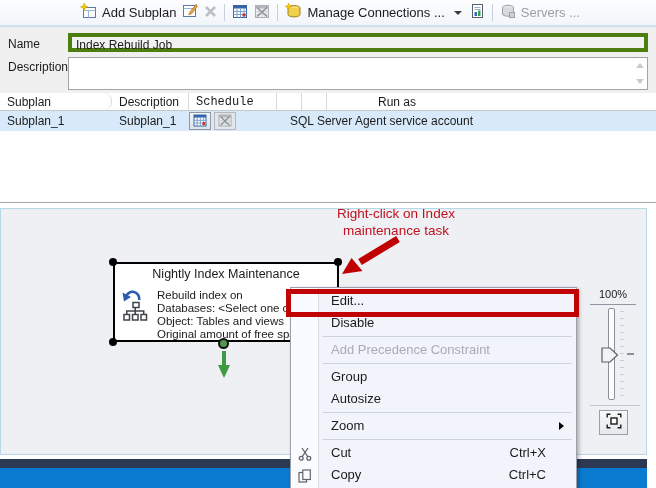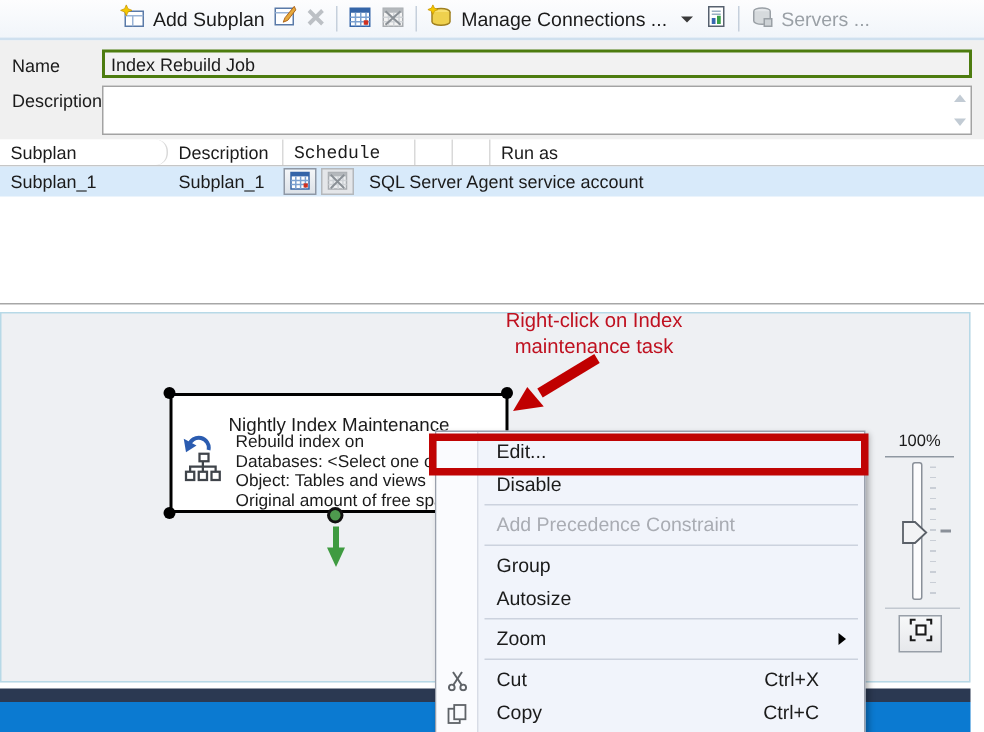--- a/index.html
+++ b/index.html
@@ -16,54 +16,54 @@
   .tbtn { display:flex; align-items:center; gap:5px; padding:2px 3px; }
   .tsep { width:1px; height:17px; background:#c6d0dc; margin:0 4px; }
   .disabled-label { color:#9aa0a6; }
   .caret { width:0; height:0; border-left:4px solid transparent; border-right:4px solid transparent;
     border-top:4px solid #3a3a3a; margin:0 4px 0 6px; }
 
   
   #formarea { left:0; top:27px; width:656px; height:66px; background:#f0f0f0; font-size:12px; }
   .flabel { position:absolute; left:8px; }
   #namebox { position:absolute; left:68px; top:6px; width:580px; height:19px;
-    background:#f2f2f2; border:2px solid #4d7c0f; font-size:12px; line-height:17px; padding-left:4px; }
+    background:#f2f2f2; border:4px solid #4d7c0f; font-size:12px; line-height:17px; padding-left:4px; }
   #descbox { position:absolute; left:68px; top:30px; width:580px; height:33px;
     background:#ffffff; border:1px solid #a3a3a3; }
   .spin { position:absolute; right:3px; width:0; height:0;
     border-left:4px solid transparent; border-right:4px solid transparent; }
   .spin.up   { top:5px;    border-bottom:5px solid #c2cbd4; }
   .spin.down { bottom:5px; border-top:5px solid #c2cbd4; }
 
   
   #grid { left:0; top:93px; width:656px; height:110px; background:#fff;
     border-bottom:1px solid #a7a7a7; font-size:12px; }
   .gh { display:flex; height:18px; border-bottom:1px solid #c6c6c6; }
   .gh > div { border-right:1px solid #d9d9d9; padding:2px 0 0 7px; }
   .gr { display:flex; height:20px; background:#d8eafa; align-items:center; }
-  .c1{width:112px;border-radius:8px;} .c2{width:77px;} .c3{width:88px;font-family:Liberation Mono, monospace;} .ci{width:25px;} .cl{flex:1; border-right:none!important;}
+  .c1{width:112px;border-radius:8px;} .c2{width:77px;} .c3{width:88px;font-family:Liberation Mono, monospace;} .ci{width:25px;} .cl{flex:1; border-right:none!important;margin-left:44px;}
   .cellpad { padding-left:7px; }
   #schedcell { width:82px; height:18px; margin-left:4px; background:#fff;
     border:1px dotted #222; line-height:16px; padding-left:5px; }
   .gridbtn { width:22px; height:18px; display:flex; align-items:center; justify-content:center;
     background:linear-gradient(#f4f6f8,#dde2e8); border:1px solid #8f98a5; }
   .gridbtn.off { background:#e4e6e9; border-color:#b4b8bc; }
 
   
   #surface { left:0; top:208px; width:647px; height:247px;
     background:#eef0f3; border:1px solid #b7d9e7; }
 
   
   #annotation { left:308px; top:205px; width:176px; text-align:center;
     color:#bf1120; font-size:13.5px; line-height:17px; }
 
   
   #taskbox { left:113px; top:262px; width:226px; height:80px; background:#fff;
     border:2px solid #000; z-index:2; }
-  #tasktitle { text-align:center; padding-top:12px; font-size:12.5px; }
+  #tasktitle { text-align:center; padding-top:3px; font-size:12.5px; }
   #tasklines { position:absolute; left:42px; top:25px; width:200px;
     font-size:11.5px; line-height:13px; white-space:nowrap; }
   .handle { position:absolute; width:8px; height:8px; background:#000; border-radius:50%; z-index:3; }
   #connector-dot { left:218px; top:338px; width:11px; height:11px; border-radius:50%;
     background:#4e9a4e; border:2.5px solid #111; z-index:3; }
 
   
   #zoomlabel { left:590px; top:288px; width:46px; text-align:center; font-size:11px;
     border-bottom:1px solid #8f98a2; padding-bottom:4px; }
   #slidertrack { left:608px; top:308px; width:7px; height:92px; background:#fcfcfd;

